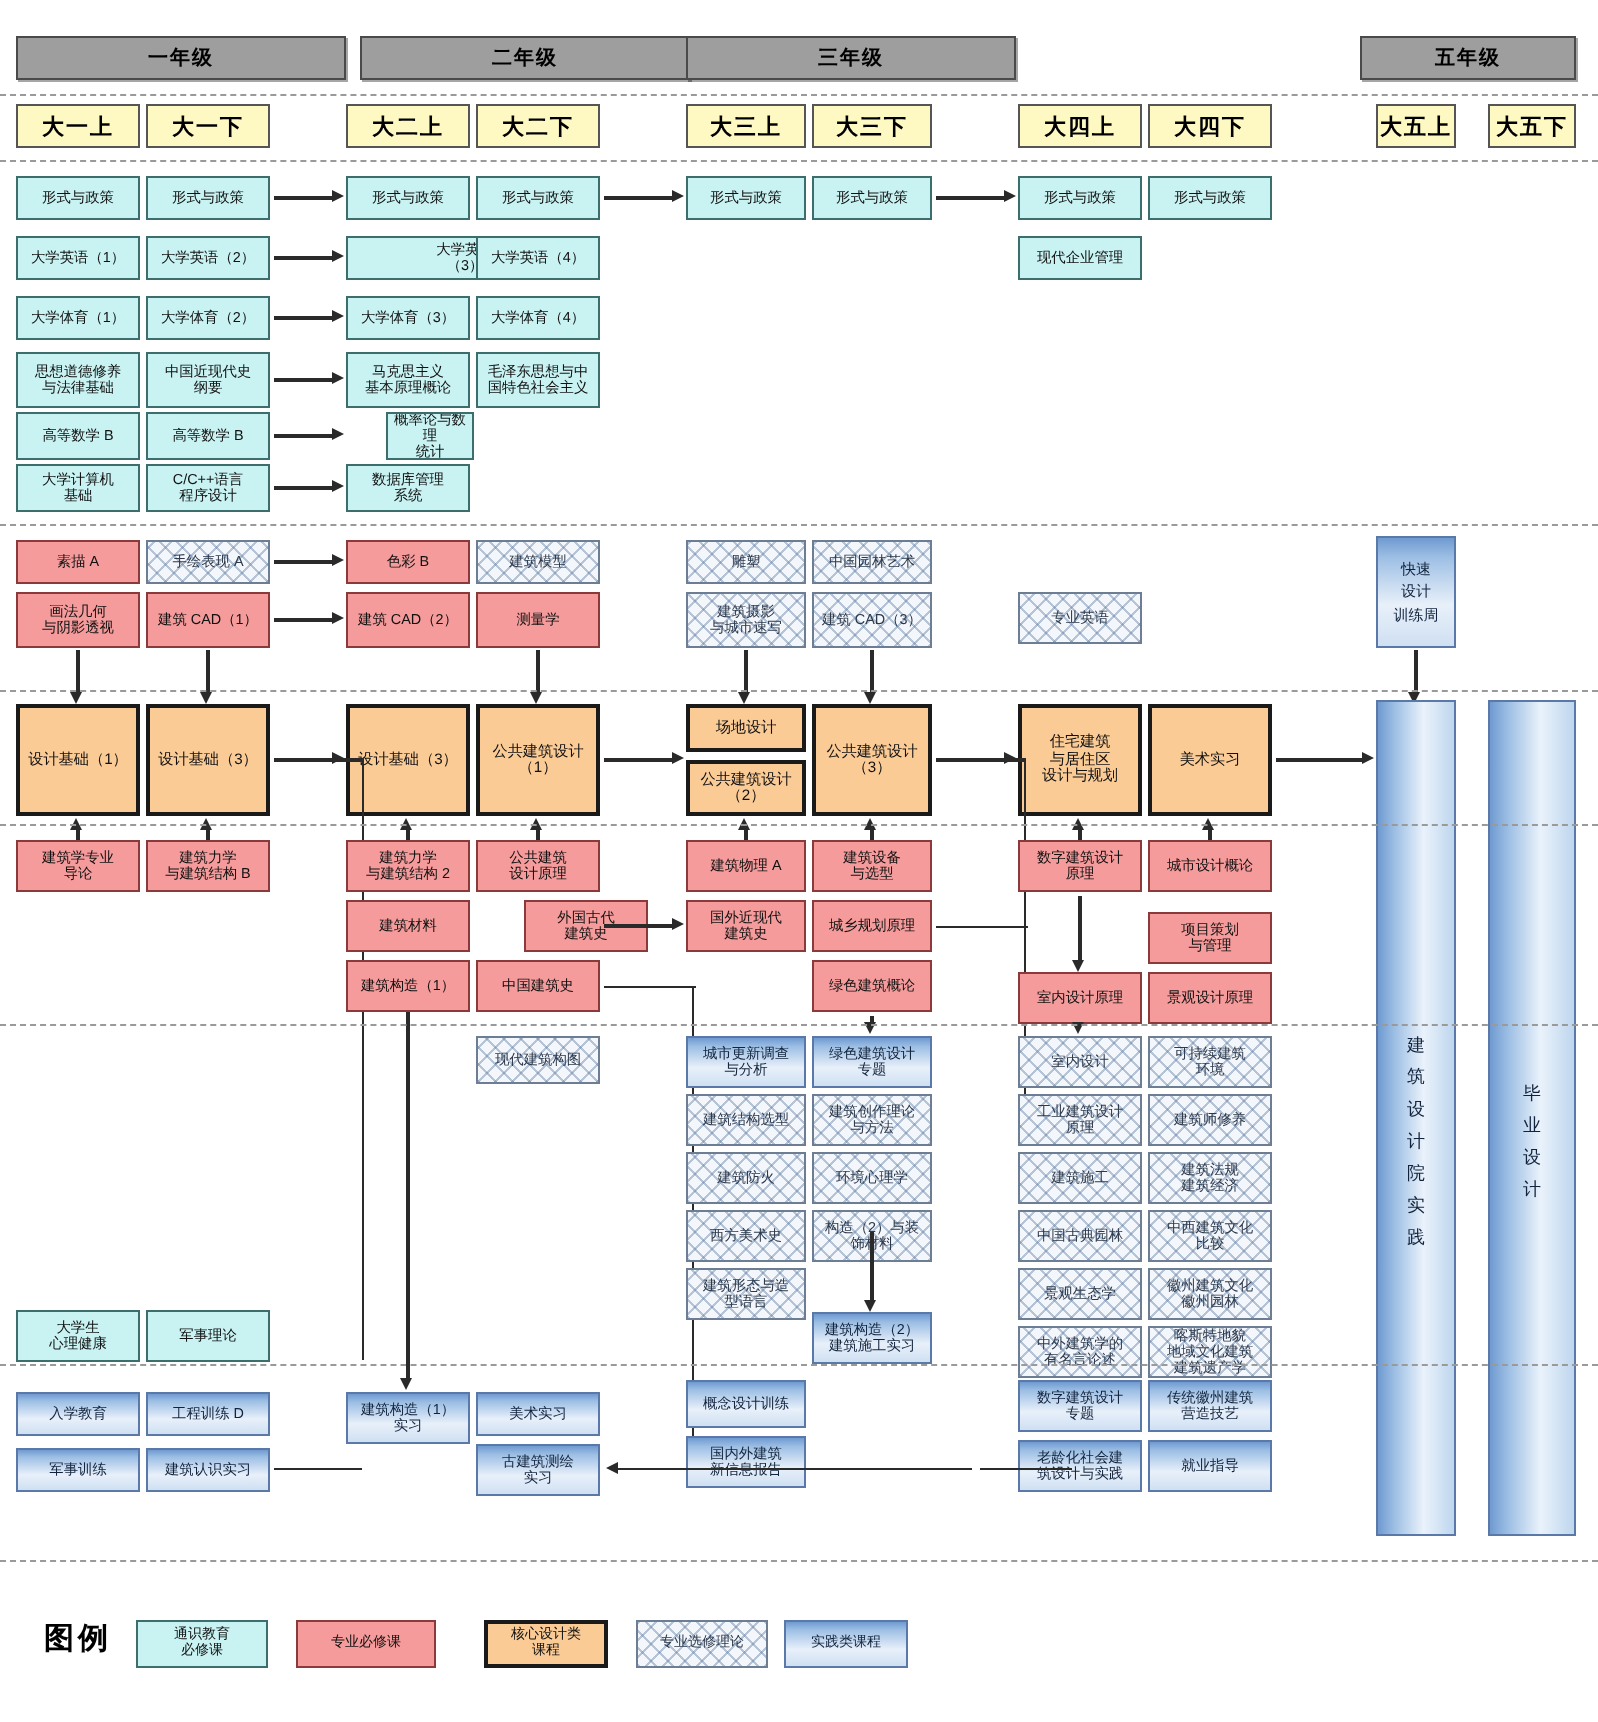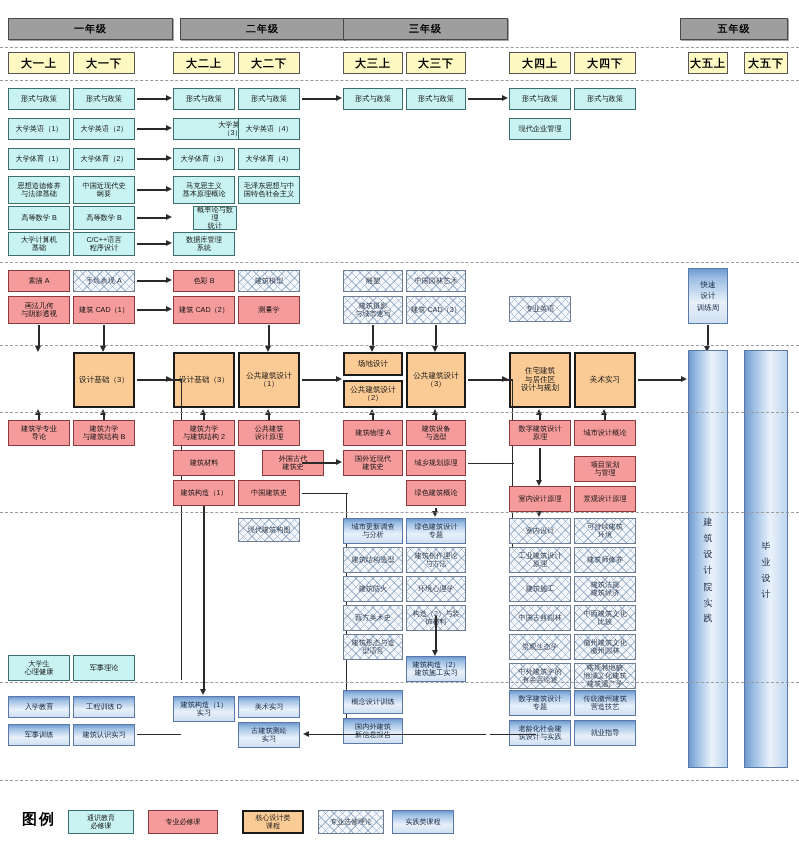--- a/index.html
+++ b/index.html
@@ -172,20 +172,21 @@
     <div class="abs arr-d" style="left: 100.4px; top: 346px;"></div>
     <div class="abs vline" style="left: 268.3px; top: 325px; height: 22px;"></div>
     <div class="abs arr-d" style="left: 265.4px; top: 346px;"></div>
     <div class="abs vline" style="left: 435.3px; top: 325px; height: 22px;"></div>
     <div class="abs arr-d" style="left: 432.4px; top: 346px;"></div>
     <div class="abs vline" style="left: 372.3px; top: 325px; height: 22px;"></div>
     <div class="abs arr-d" style="left: 369.4px; top: 346px;"></div>
     <div class="abs vline" style="left: 707.3px; top: 325px; height: 22px;"></div>
     <div class="abs arr-d" style="left: 704.4px; top: 346px;"></div>
     <div class="abs hsep" style="top: 345px;"></div>
+    <div class="abs box t-core" style="left: 8px; top: 352px; width: 62px; height: 56px;">设计基础（1）</div>
     <div class="abs box t-core" style="left: 73px; top: 352px; width: 62px; height: 56px;">设计基础（3）</div>
     <div class="abs box t-core" style="left: 173px; top: 352px; width: 62px; height: 56px;">设计基础（3）</div>
     <div class="abs box t-core" style="left: 238px; top: 352px; width: 62px; height: 56px;">公共建筑设计
 （1）</div>
     <div class="abs box t-core" style="left: 343px; top: 352px; width: 60px; height: 24px;">场地设计</div>
     <div class="abs box t-core" style="left: 343px; top: 380px; width: 60px; height: 28px;">公共建筑设计
 （2）</div>
     <div class="abs box t-core" style="left: 406px; top: 352px; width: 60px; height: 56px;">公共建筑设计
 （3）</div>
     <div class="abs box t-core" style="left: 509px; top: 352px; width: 62px; height: 56px;">住宅建筑

